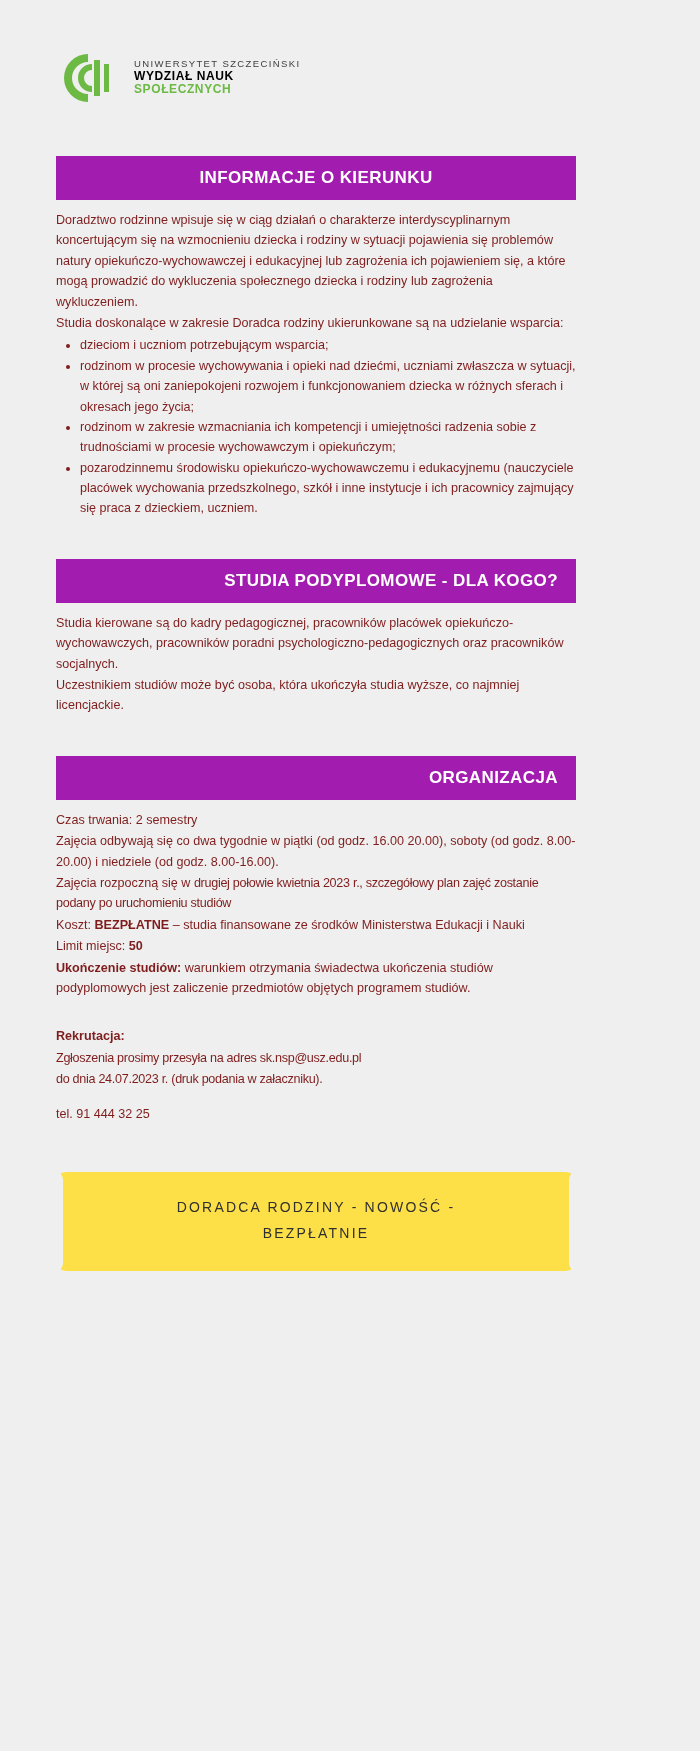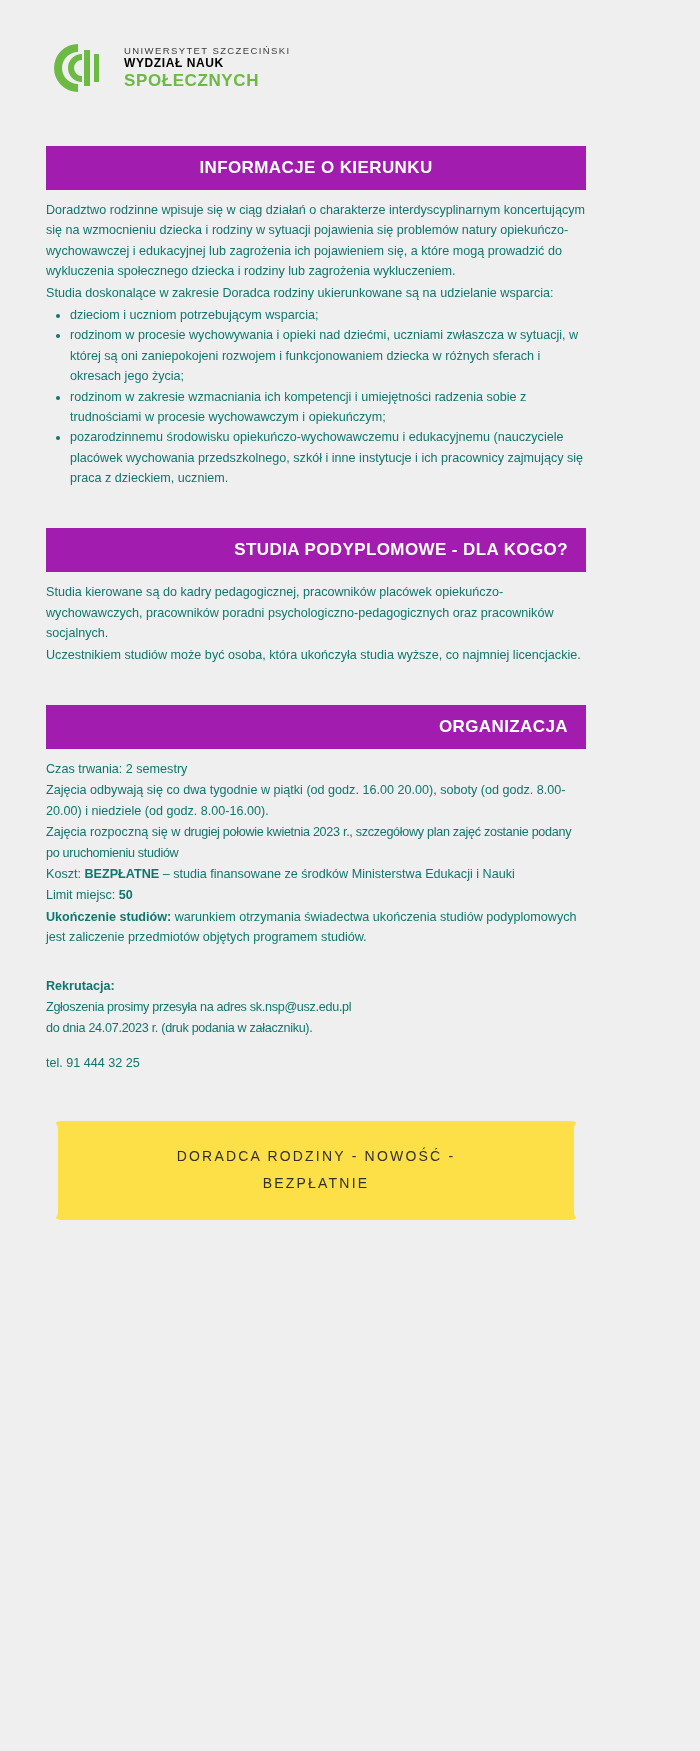--- a/index.html
+++ b/index.html
@@ -11,21 +11,21 @@
     background: #efefef;
     font-family: "Liberation Sans", sans-serif;
     color: #2f2f2f;
   }
   .poster {
     width: 632px;
     min-height: 1751px;
     background: #efefef;
     position: relative;
     box-sizing: border-box;
-    padding: 4px;
+    padding: 14px;
   }
 
   
   .logo-row {
     display: flex;
     align-items: center;
     padding: 32px 0 0 42px;
   }
   .logo-mark {
     width: 64px;
@@ -44,21 +44,21 @@
     color: #3d3d3d;
     font-weight: normal;
   }
   .logo-line2 {
     font-size: 12px;
     font-weight: bold;
     color: #000000;
     letter-spacing: 0.6px;
   }
   .logo-line3 {
-    font-size: 17px;
+    font-size: 12px;
     font-weight: bold;
     color: #6cb944;
     letter-spacing: 0.6px;
   }
 
   
   .title-block {
     margin: 42px 42px 0 42px;
     text-align: right;
   }
@@ -89,21 +89,21 @@
     font-size: 17px;
     letter-spacing: 0.4px;
     text-align: right;
     padding: 12px 18px;
     box-sizing: border-box;
   }
   .band.center { text-align: center; }
   .body-text {
     font-size: 12.6px;
     line-height: 1.62;
-    color: #0f766e;
+    color: #7f1d1d;
     padding-top: 10px;
   }
   .body-text p { margin: 0 0 0 0; }
   .body-text p + p { margin-top: 1px; }
   ul.bullets {
     margin: 2px 0 0 0;
     padding-left: 24px;
   }
   ul.bullets li {
     margin: 0;

